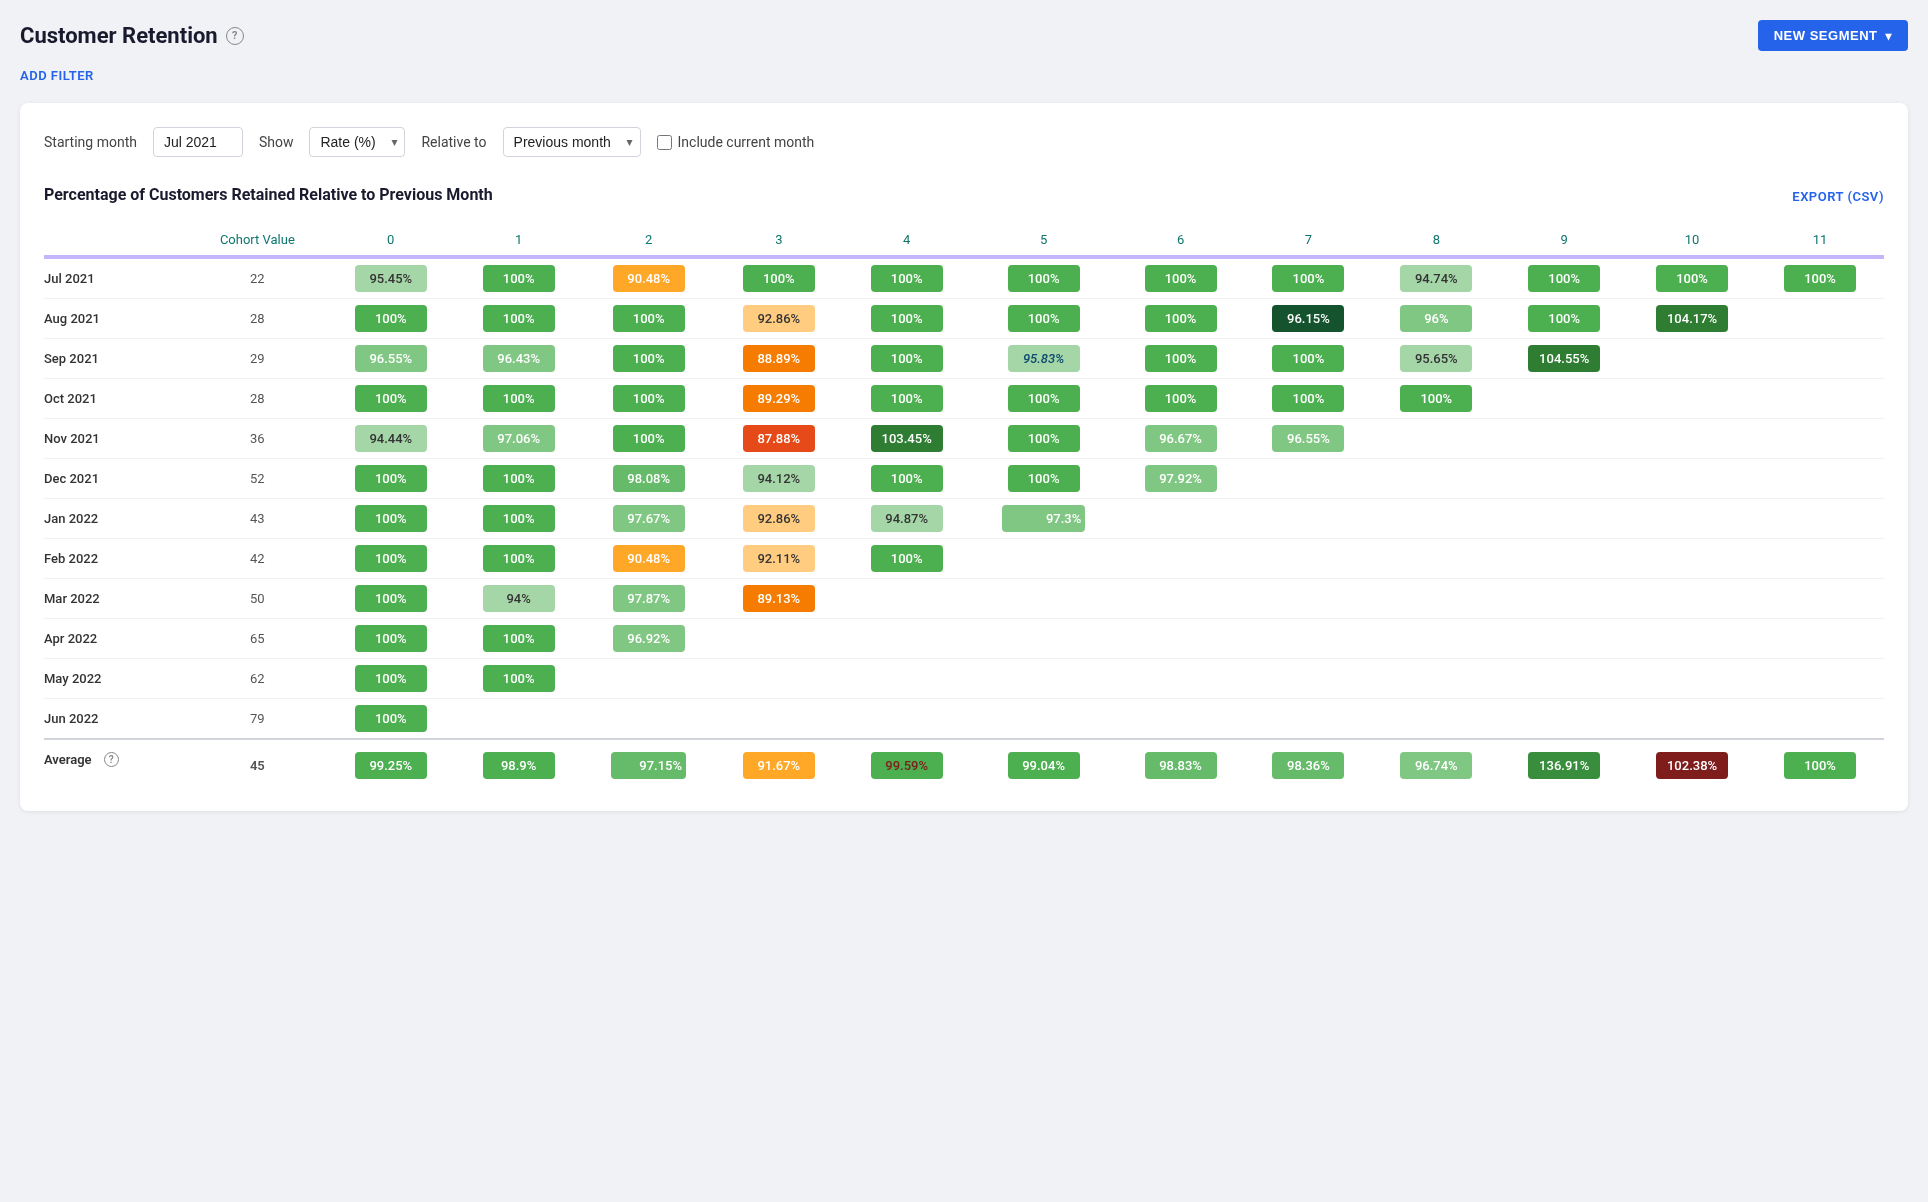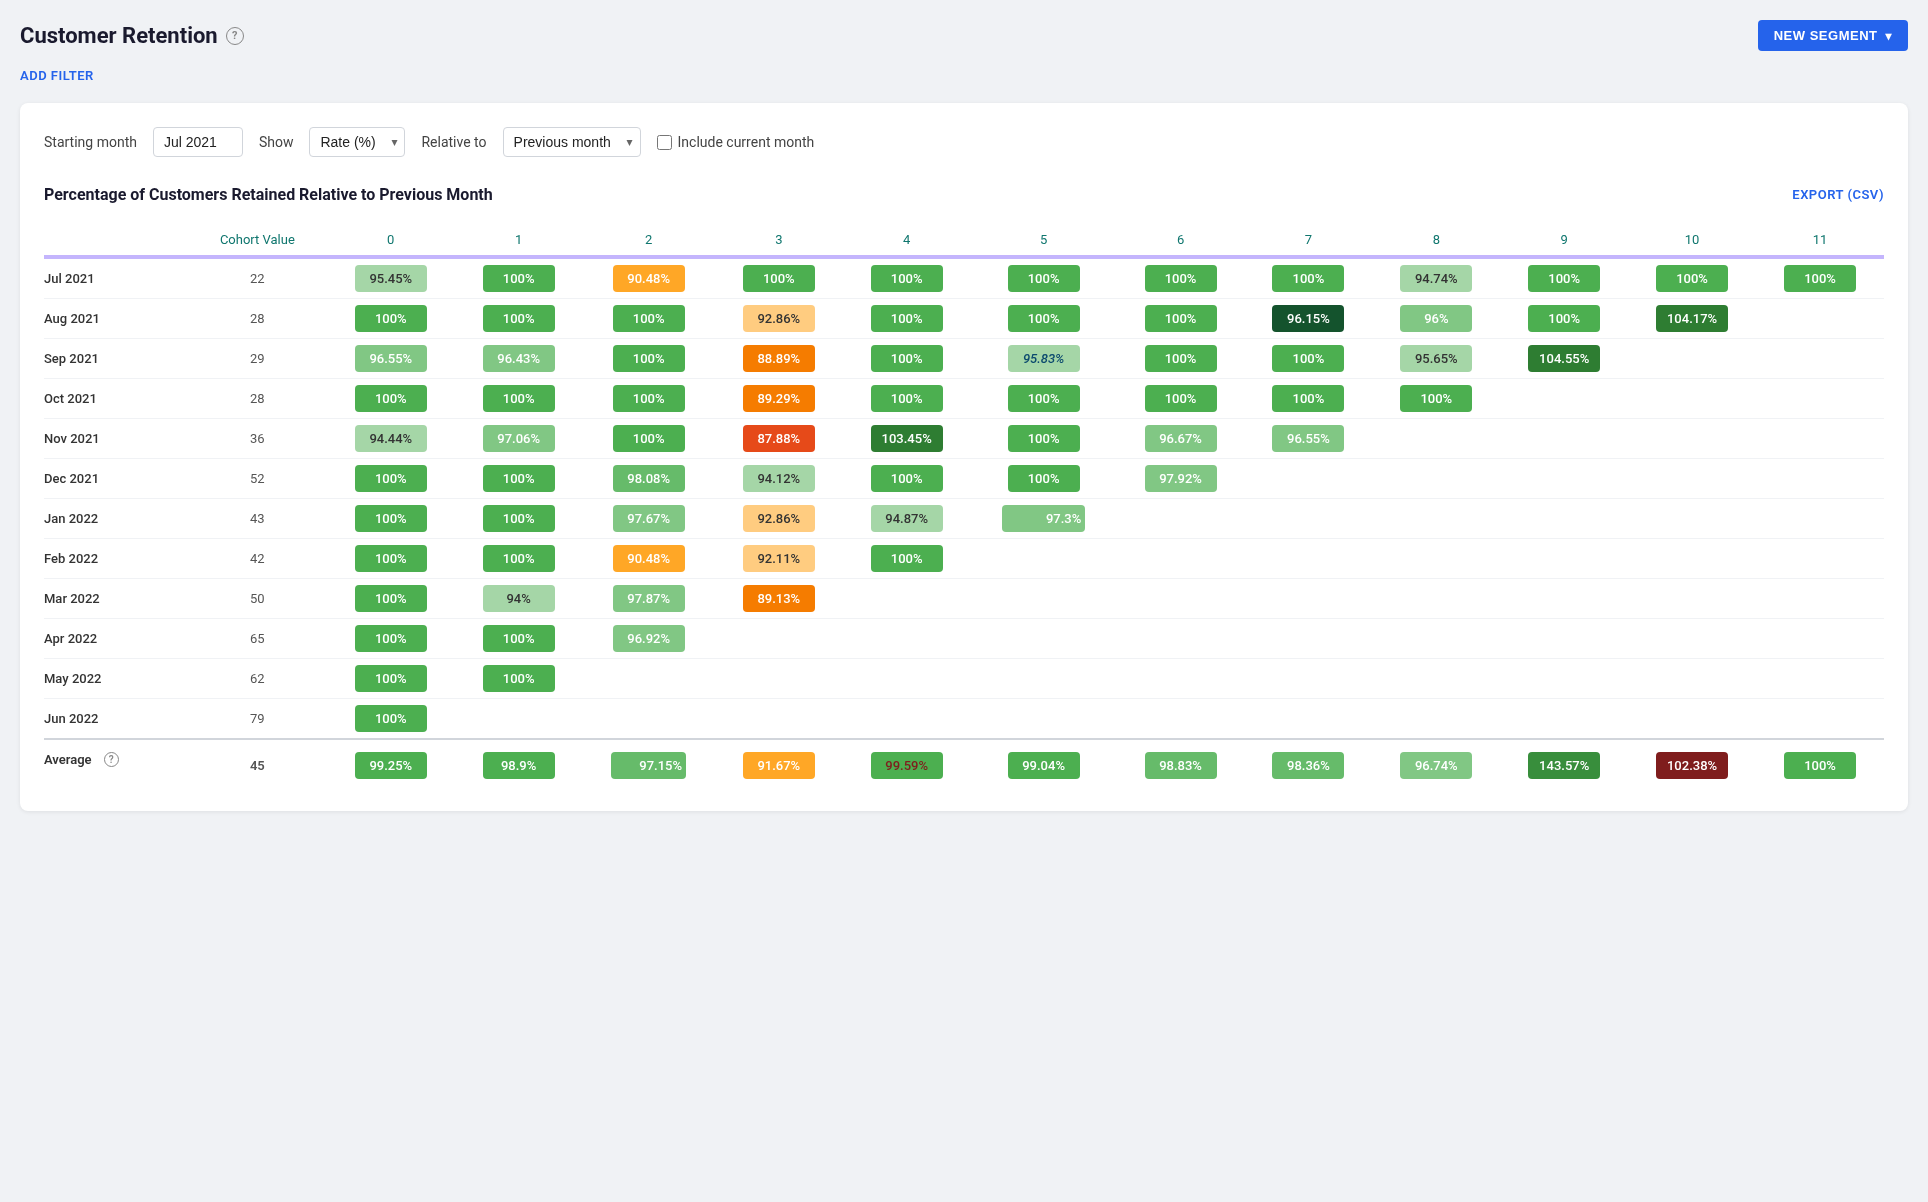--- a/index.html
+++ b/index.html
@@ -126,21 +126,21 @@
       font-size: 14px;
       color: #444;
     }
     .checkbox-label input[type="checkbox"] {
       width: 15px;
       height: 15px;
       cursor: pointer;
     }
     .section-header {
       display: flex;
-      align-items: center;
+      align-items: flex-end;
       justify-content: space-between;
       margin-bottom: 20px;
     }
     .chart-title {
       font-size: 16px;
       font-weight: 700;
       color: #1a1a2e;
     }
     .export-link {
       color: #2563eb;
@@ -493,21 +493,21 @@
             <td>45</td>
             <td><span class="cell-value" style="background:#4caf50;color:#fff;">99.25%</span></td>
             <td><span class="cell-value" style="background:#4caf50;color:#fff;">98.9%</span></td>
             <td><span class="cell-value" style="background:#66bb6a;color:#fff;padding-left:28px;">97.15%</span></td>
             <td><span class="cell-value" style="background:#ffa726;color:#fff;">91.67%</span></td>
             <td><span class="cell-value" style="background:#4caf50;color:#7f1d1d;">99.59%</span></td>
             <td><span class="cell-value" style="background:#4caf50;color:#fff;">99.04%</span></td>
             <td><span class="cell-value" style="background:#66bb6a;color:#fff;">98.83%</span></td>
             <td><span class="cell-value" style="background:#66bb6a;color:#fff;">98.36%</span></td>
             <td><span class="cell-value" style="background:#81c784;color:#fff;">96.74%</span></td>
-            <td><span class="cell-value" style="background:#388e3c;color:#fff;">143.57%</span></td>
+            <td><span class="cell-value" style="background:#388e3c;color:#fff;">136.91%</span></td>
             <td><span class="cell-value" style="background:#7f1d1d;color:#fff;">102.38%</span></td>
             <td><span class="cell-value" style="background:#4caf50;color:#fff;">100%</span></td>
           </tr>
         </tfoot>
       </table>
     </div>
   </div>
 </div>
 
 </body></html>

